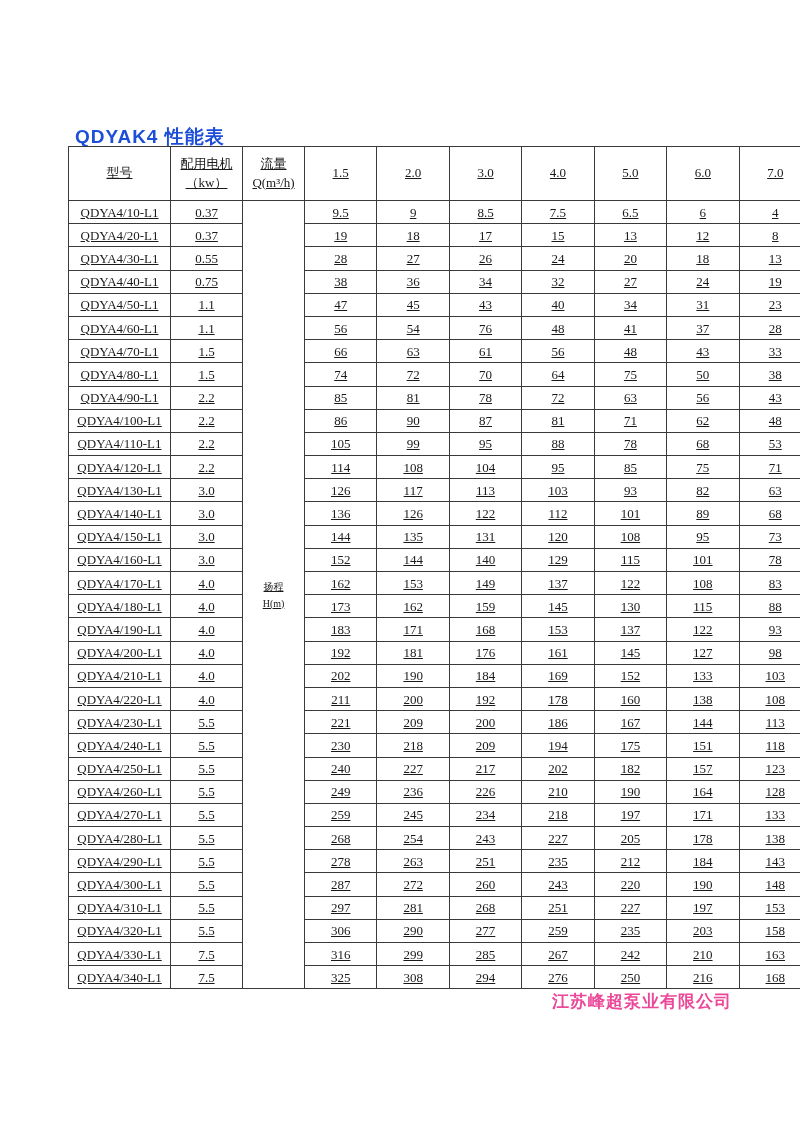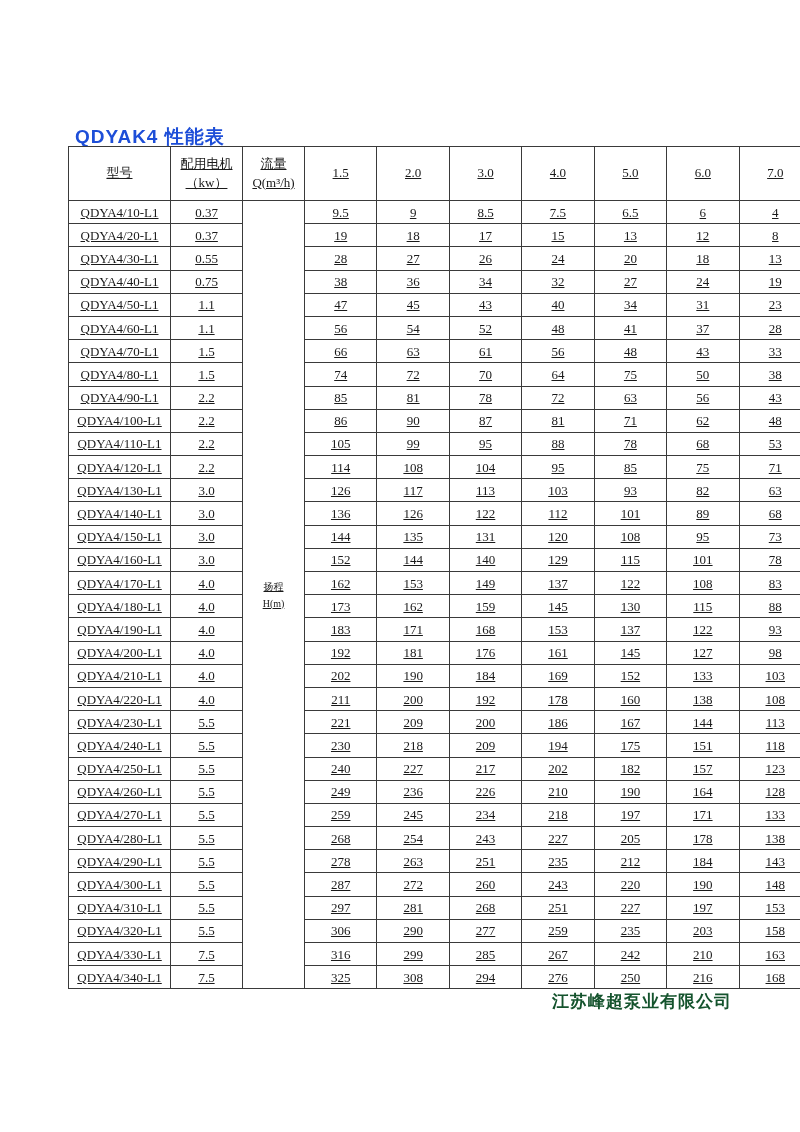--- a/index.html
+++ b/index.html
@@ -34,21 +34,21 @@
     overflow:hidden; white-space:nowrap;
   }
   .perf thead th { height:54px; line-height:1.4; }
   .perf tbody td { height:23.2px; line-height:1; }
   .perf .two-line div { line-height:1.45; }
   .perf td.merged-head { line-height:1.7; font-size:10px; }
   .footer {
     position:absolute; right:68px; top:990px;
     font-family:"Liberation Sans","DejaVu Sans",sans-serif;
     font-weight:bold; font-size:17px; letter-spacing:1px;
-    color:#14532d;
+    color:#ec4899;
   }
 </style>
 </head>
 <body>
 
 <div class="page">
 
   <div class="title">QDYAK4 性能表</div>
 
   <table class="perf">
@@ -144,21 +144,21 @@
           <td>40</td>
           <td>34</td>
           <td>31</td>
           <td>23</td>
         </tr>
         <tr>
           <td>QDYA4/60-L1</td>
           <td>1.1</td>
           <td>56</td>
           <td>54</td>
-          <td>52</td>
+          <td>76</td>
           <td>48</td>
           <td>41</td>
           <td>37</td>
           <td>28</td>
         </tr>
         <tr>
           <td>QDYA4/70-L1</td>
           <td>1.5</td>
           <td>66</td>
           <td>63</td>

